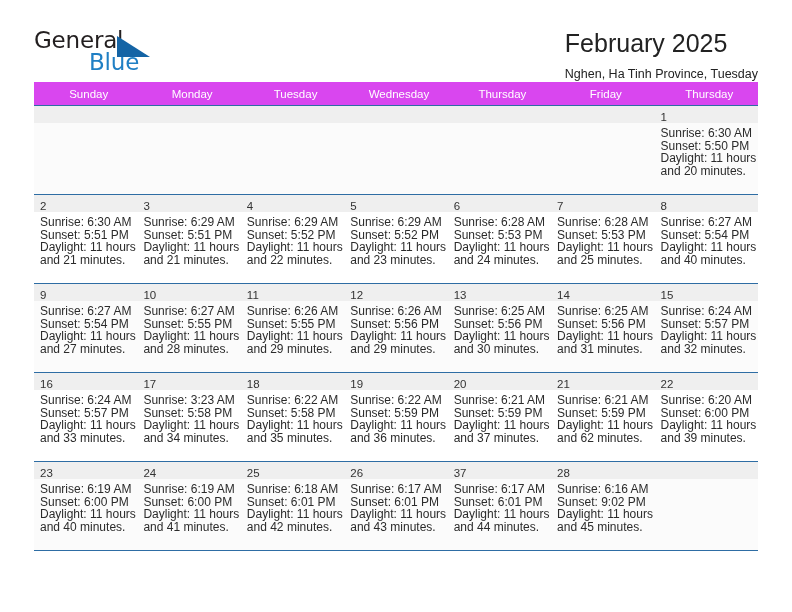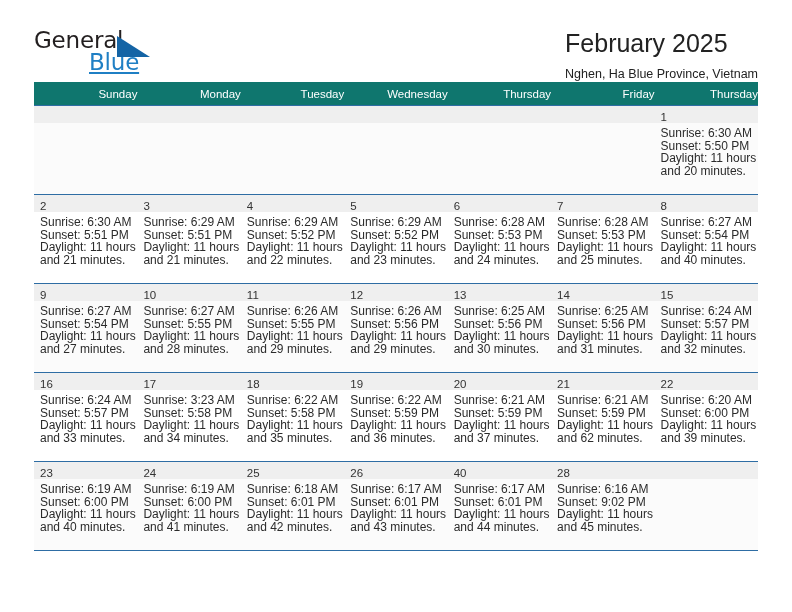--- a/index.html
+++ b/index.html
@@ -46,21 +46,20 @@
     font-family: "DejaVu Sans", sans-serif;
   }
   .brand-blue {
     position: absolute;
     left: 55px;
     top: 23px;
     font-size: 23px;
     letter-spacing: -0.2px;
     color: #1f7fc4;
     font-family: "DejaVu Sans", sans-serif;
-    text-decoration: underline;
   }
   .brand-triangle {
     position: absolute;
     left: 83px;
     top: 10px;
     width: 0;
     height: 0;
     border-left: 33px solid #1464a5;
     border-top: 21px solid transparent;
   }
@@ -82,25 +81,25 @@
   }
 
   
   .calendar {
     margin-top: 12px;
     width: 724px;
     border-collapse: collapse;
     table-layout: fixed;
   }
   .calendar th {
-    background: #0f766e;
+    background: #d946ef;
     color: #ffffff;
     font-weight: normal;
     font-size: 11.5px;
-    text-align: right;
+    text-align: center;
     padding: 5px 0 5px 6px;
     height: 13px;
   }
   .calendar td {
     vertical-align: top;
     padding: 0;
     border-top: 1.4px solid #2e6da4;
     height: 88px;
     width: 103.4px;
   }
@@ -151,21 +150,21 @@
   <div class="header">
 
     <div class="brand">
       <span class="brand-general">General</span>
       <span class="brand-triangle"></span>
       <span class="brand-blue">Blue</span>
     </div>
 
     <div class="title-block">
       <div class="cal-title">February 2025</div>
-      <div class="cal-subtitle">Nghen, Ha Blue Province, Vietnam</div>
+      <div class="cal-subtitle">Nghen, Ha Tinh Province, Tuesday</div>
     </div>
 
   </div>
 
   <table class="calendar">
     <thead>
       <tr>
         <th>Sunday</th>
         <th>Monday</th>
         <th>Tuesday</th>
@@ -502,21 +501,21 @@
               <div class="details">
                 <div>Sunrise: 6:17 AM</div>
                 <div>Sunset: 6:01 PM</div>
                 <div>Daylight: 11 hours</div>
                 <div>and 43 minutes.</div>
               </div>
             </div>
           </td>
           <td>
             <div class="daycell">
-              <div class="daynum-band"><span class="daynum">40</span></div>
+              <div class="daynum-band"><span class="daynum">37</span></div>
               <div class="details">
                 <div>Sunrise: 6:17 AM</div>
                 <div>Sunset: 6:01 PM</div>
                 <div>Daylight: 11 hours</div>
                 <div>and 44 minutes.</div>
               </div>
             </div>
           </td>
           <td>
             <div class="daycell">

